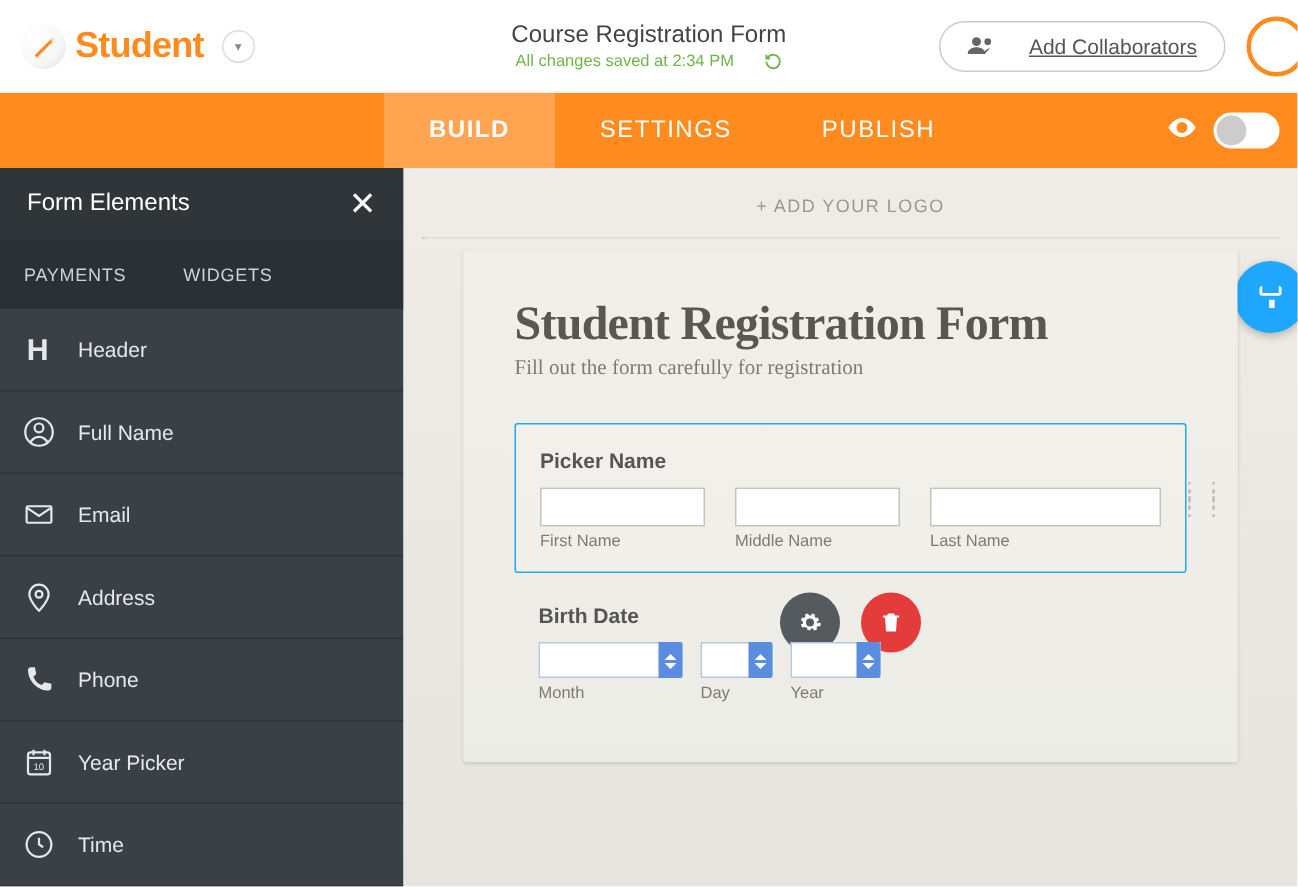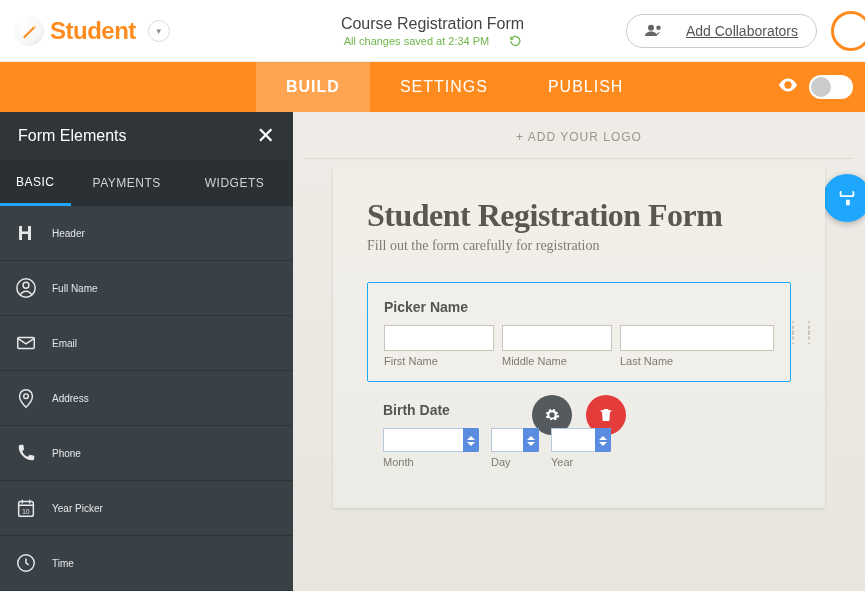--- a/index.html
+++ b/index.html
@@ -41,33 +41,33 @@
 .panel-head .close { font-size: 22px; cursor: pointer; color: #fff; }
 .panel-tabs { height: 46px; display: flex; background: #2a3034; }
 .ptab { flex: none; padding: 0 16px; display: flex; align-items: center; font-size: 12px; color: #cfd3d6; letter-spacing: 0.5px; cursor: pointer; }
 .ptab.active { color: #fff; border-bottom: 3px solid #1ea7fd; }
 .ptab:nth-child(2){ padding: 0 22px; }
 .ptab:nth-child(3){ padding: 0 22px; }
 .el-list { flex: 1; overflow: hidden; }
 .el-item { height: 55px; display: flex; align-items: center; border-bottom: 1px solid #2d3337; cursor: grab; }
 .el-icon { width: 52px; display: flex; align-items: center; justify-content: center; color: #e6e8ea; }
 .el-icon svg { width: 22px; height: 22px; }
-.el-label { font-size: 10px; color: #e6e8ea; }
+.el-label { font-size: 14px; color: #e6e8ea; }
 
 
 .canvas { flex: 1; position: relative; background: linear-gradient(180deg,#efece7,#e8e5df); }
 .canvas-inner { padding: 14px 12px 0 12px; }
 .add-logo { text-align: center; font-size: 12px; color: #9b968e; letter-spacing: 1px; padding: 4px 0 14px; border-bottom: 1px dotted #cfcabf; margin-bottom: 8px; cursor: pointer; }
 .paper { background: linear-gradient(180deg,#f2efe9,#ecece6); border-radius: 2px; margin: 0 28px; padding: 30px 34px 40px; box-shadow: 0 1px 3px rgba(0,0,0,0.12); position: relative; }
 .paper h1 { font-family: Georgia, 'Times New Roman', serif; font-size: 32px; color: #5a5750; font-weight: 600; letter-spacing: -0.5px; }
 .paper .sub { font-family: Georgia, serif; font-size: 14px; color: #807b72; margin-top: 4px; }
 .field-block { margin-top: 28px; border: 1px solid #1ea7fd; padding: 16px 16px 14px; border-radius: 2px; position: relative; background: rgba(255,255,255,0.15); }
 .field-block .drag-handle { position: absolute; right: -28px; top: 50%; transform: translateY(-50%); color: #bdb8ae; cursor: grab; letter-spacing: 2px; line-height: 6px; font-size: 14px; }
 .field-label { font-size: 14px; color: #555; font-weight: 600; margin-bottom: 10px; }
-.row3 { display: flex; gap: 8px; }
+.row3 { display: flex; gap: 20px; }
 .fcol { display: flex; flex-direction: column; }
 .fcol input, .fcol select { height: 26px; border: 1px solid #c9c4ba; background: #fff; padding: 0 4px; font-size: 13px; }
 .fcol .sublabel { font-size: 11px; color: #7e7a71; margin-top: 4px; }
 .w110 { width: 110px; } .w154 { width: 154px; }
 .field-plain { margin-top: 20px; padding: 0 16px; position: relative; }
 .actions { position: absolute; left: 50%; top: -7px; transform: translateX(-50%); display: flex; gap: 14px; }
 .act-btn { width: 40px; height: 40px; border-radius: 50%; display: flex; align-items: center; justify-content: center; color: #fff; cursor: pointer; }
 .act-gear { background: #555a5e; }
 .act-trash { background: #e43b3b; }
 .act-btn svg { width: 16px; height: 16px; }
@@ -139,21 +139,20 @@
 </div>
 
 <div class="body">
 
   <div class="left-panel">
     <div class="panel-head">
       <span class="panel-head-title">Form Elements</span>
       <span class="close">✕</span>
     </div>
     <div class="panel-tabs">
-      <div class="ptab active">BASIC</div>
       <div class="ptab">PAYMENTS</div>
       <div class="ptab">WIDGETS</div>
     </div>
     <div class="el-list">
       <div class="el-item">
         <span class="el-icon">
             <svg viewBox="0 0 24 24" fill="currentColor">
               <text x="3" y="20" font-family="Georgia" font-size="22" font-weight="bold">H</text>
             </svg>
           </span>

